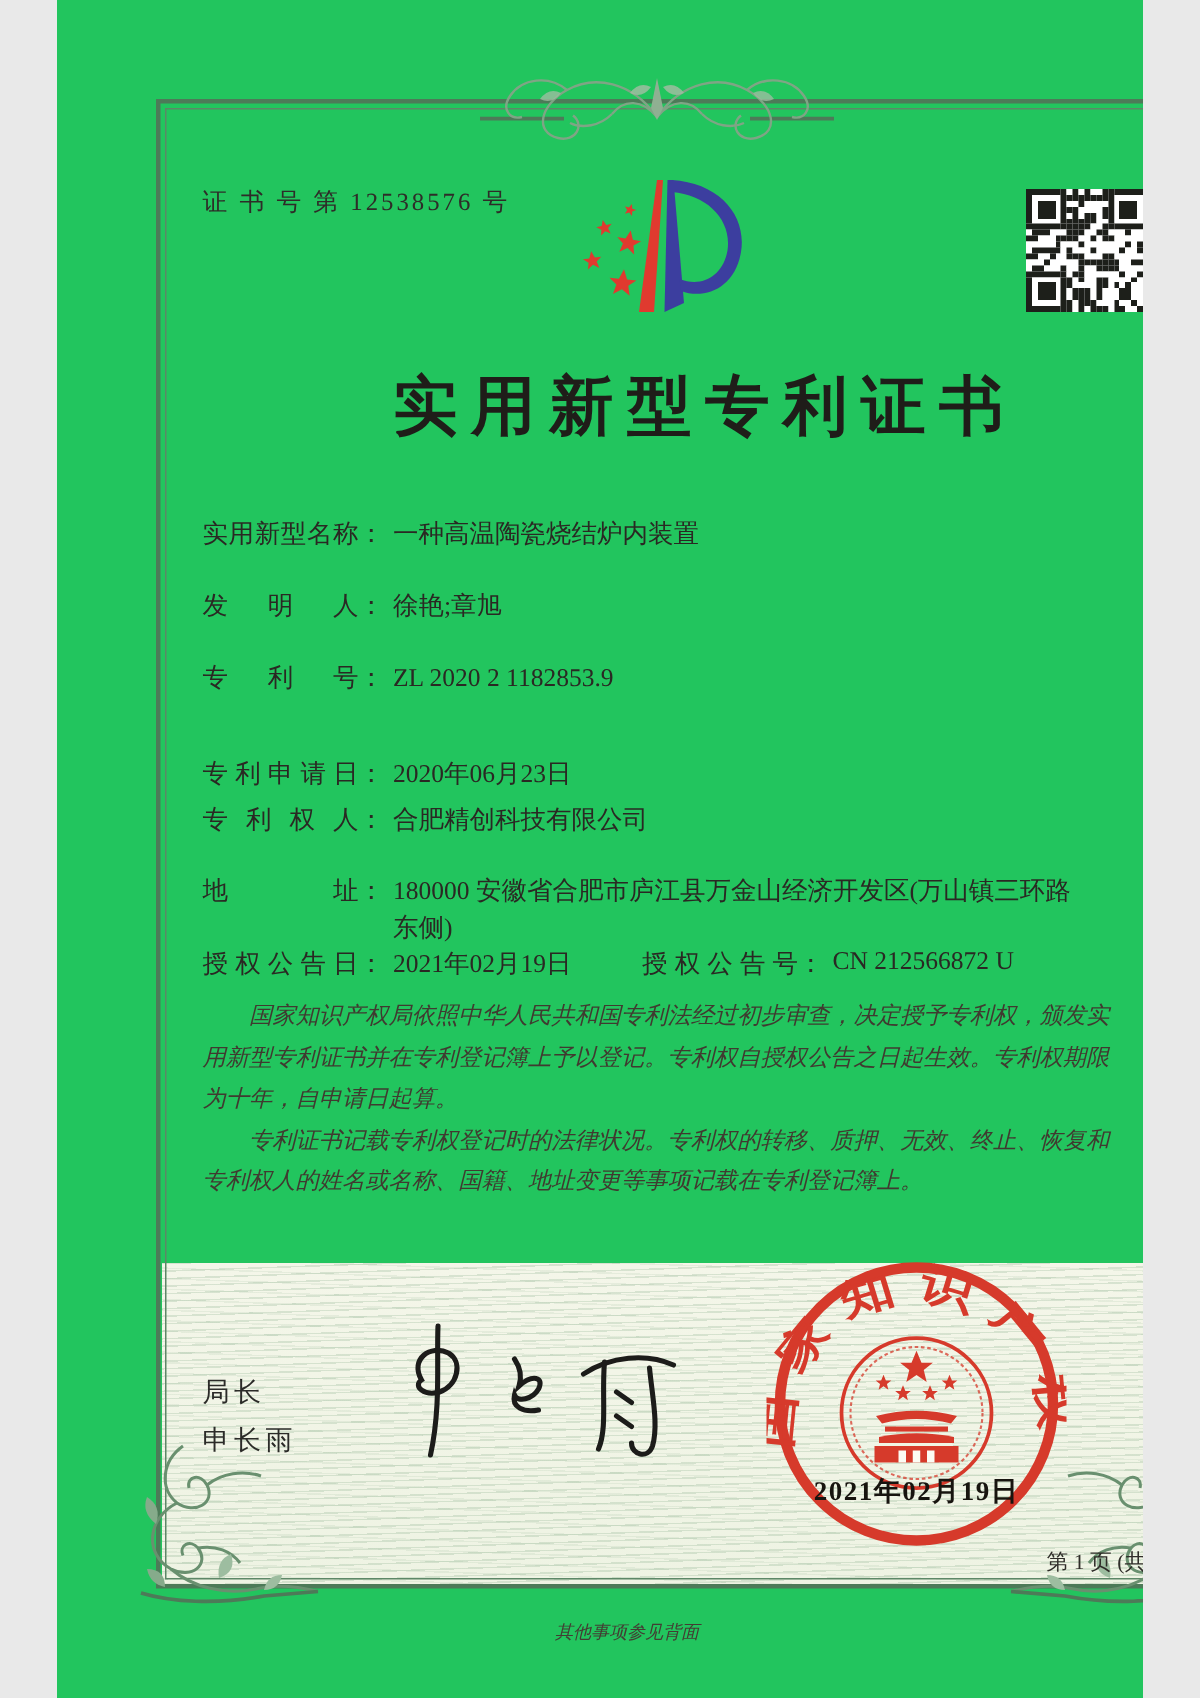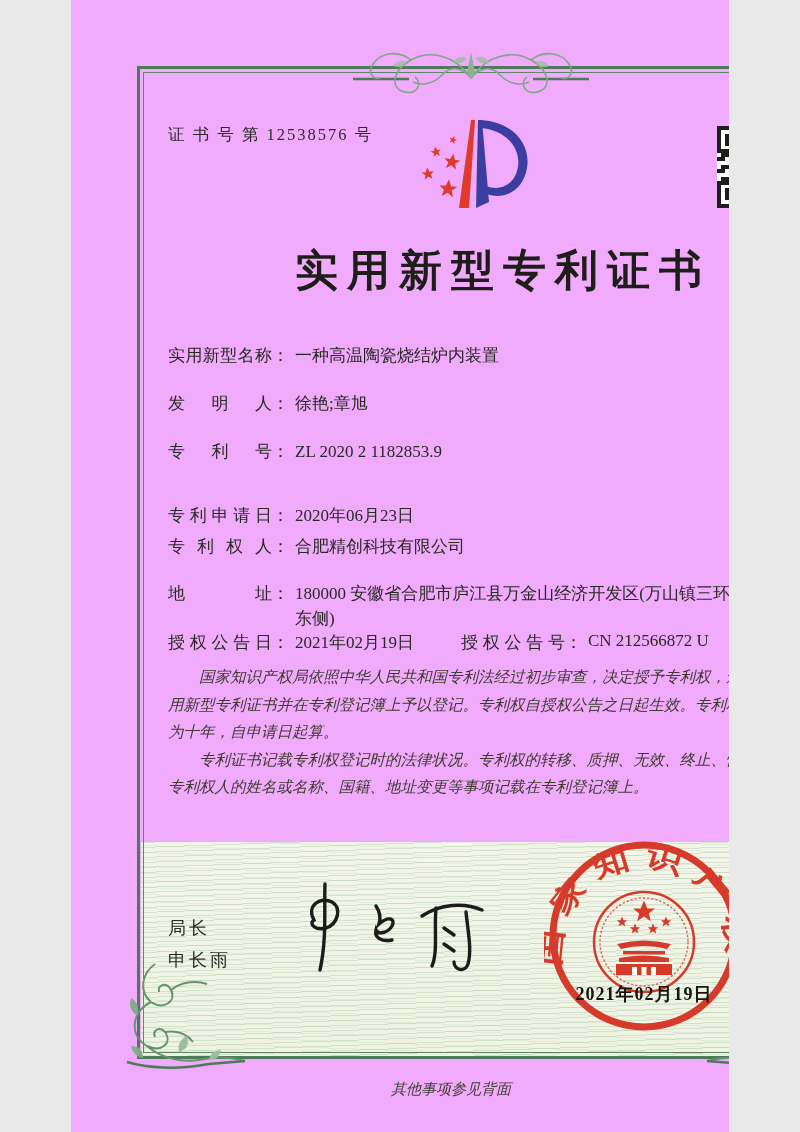--- a/index.html
+++ b/index.html
@@ -1,18 +1,18 @@
 <!DOCTYPE html>
 <html><head>
 <meta charset="utf-8">
 <style>
   html,body{margin:0;padding:0;background:#e9e9e9;}
   .page{
-    position:relative;width:658px;height:1132px;margin:0 auto;
-    background:#f0abfc;overflow:hidden;
+    position:relative;width:724px;height:1132px;margin:0 auto;
+    background:#22c55e;overflow:hidden;
     font-family:"Liberation Sans","DejaVu Sans",sans-serif;color:#2b2a26;
   }
   
   .frame{position:absolute;left:66px;top:66px;width:677px;height:993px;
     border:3px solid #4d7a58;box-sizing:border-box;}
   .frame-inner{position:absolute;left:3px;top:3px;right:3px;bottom:3px;
     border:1px solid #5d8767;}
   
   .guilloche{position:absolute;left:70px;top:842px;width:669px;height:214px;
     background:
@@ -48,21 +48,21 @@
   .signer.t2{top:948px;}
   .signature{position:absolute;left:213px;top:872px;}
   .seal{position:absolute;left:473px;top:836px;}
   .seal-date{position:absolute;left:478px;top:982px;width:190px;text-align:center;
     font-family:"Liberation Serif","DejaVu Serif",serif;font-weight:bold;
     font-size:18px;letter-spacing:1px;color:#17140f;z-index:6;}
   .pageinfo{position:absolute;left:0;top:1032px;width:760px;text-align:right;
     font-family:"Liberation Serif","DejaVu Serif",serif;font-size:14.5px;color:#2f2d29;z-index:4;}
   .backnote{position:absolute;left:0;top:1080px;width:760px;text-align:center;
     font-family:Liberation Mono, monospace;font-style:italic;
-    font-size:15px;color:#433d33;}
+    font-size:12px;color:#433d33;}
   .flourish{position:absolute;z-index:3;}
 </style>
 </head>
 <body>
 
 <div class="page">
 
   <div class="guilloche"></div>
 
   <div class="frame">

